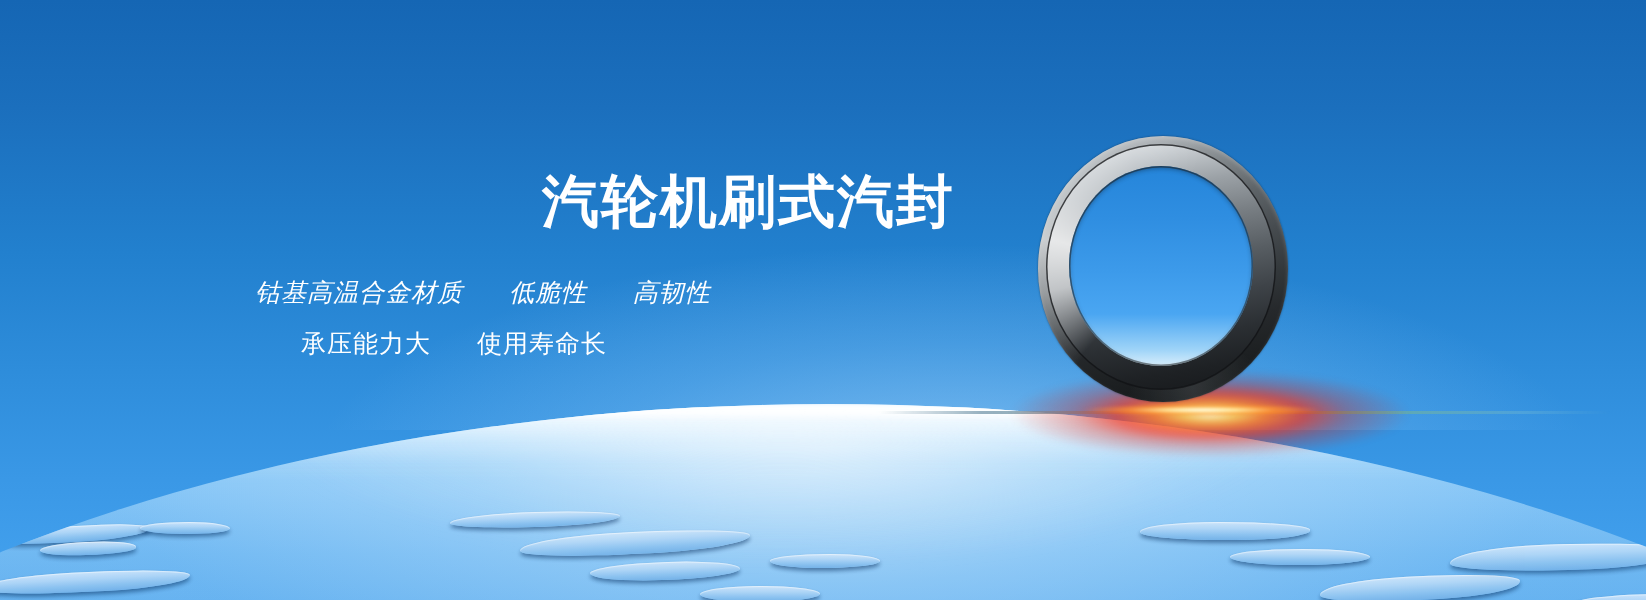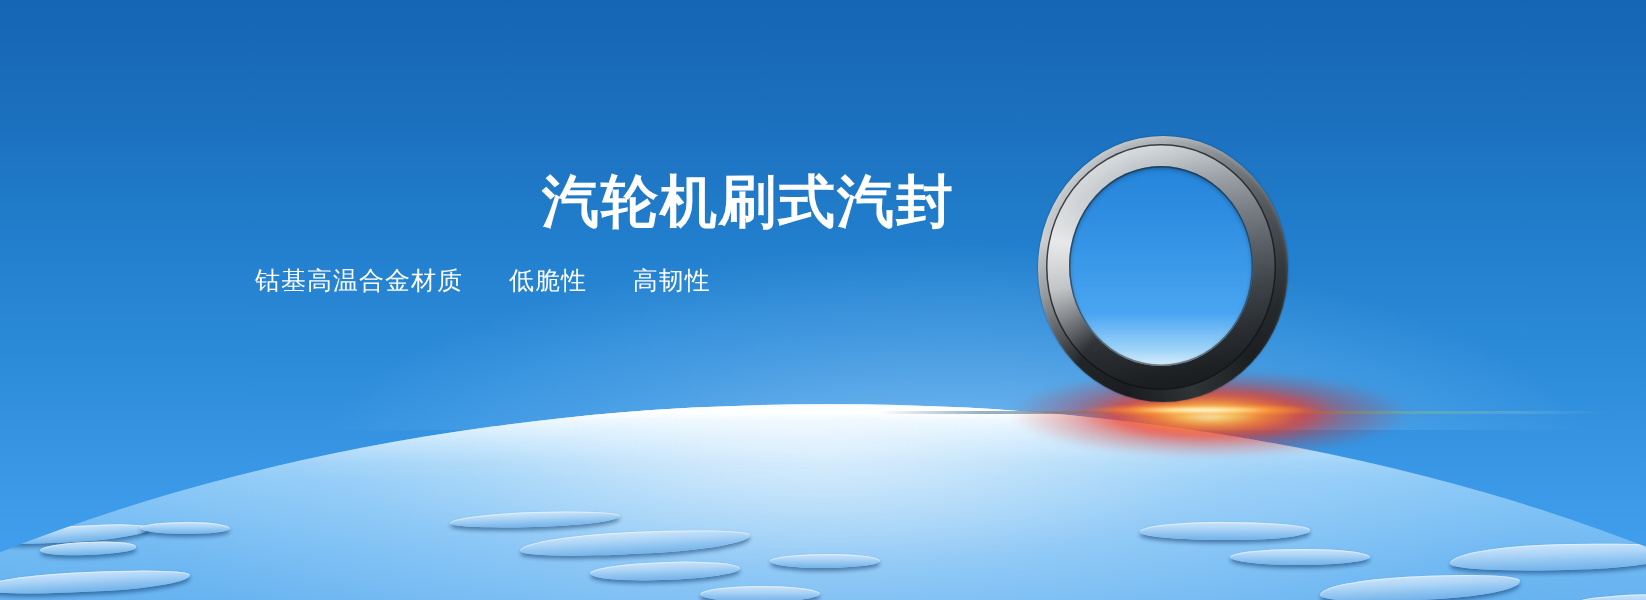--- a/index.html
+++ b/index.html
@@ -278,21 +278,21 @@
     text-align: right;
   }
   .sub-line {
     margin: 0;
     color: #ffffff;
     font-size: 25px;
     font-weight: 400;
     line-height: 1;
     white-space: nowrap;
   }
-  .sub-line.l1 { margin-top: 36px; letter-spacing: 1px; }
+  .sub-line.l1 { margin-top: 48px; letter-spacing: 1px; font-style: italic; }
   .sub-line.l2 { margin-top: 26px; padding-left: 46px; letter-spacing: 1px; }
   .gap { display: inline-block; width: 30px; }
 </style>
 </head>
 <body>
 
 <div class="banner">
 
   <div class="sky-haze"></div>
 
@@ -340,15 +340,20 @@
     <h1 class="headline">汽轮机刷式汽封</h1>
 
     <p class="sub-line l1">
       <span>钴基高温合金材质</span>
       <span class="gap"></span>
       <span>低脆性</span>
       <span class="gap"></span>
       <span>高韧性</span>
     </p>
 
+    <p class="sub-line l2">
+      <span>承压能力大</span>
+      <span class="gap"></span>
+      <span>使用寿命长</span>
+    </p>
   </div>
 
 </div>
 
 </body></html>

